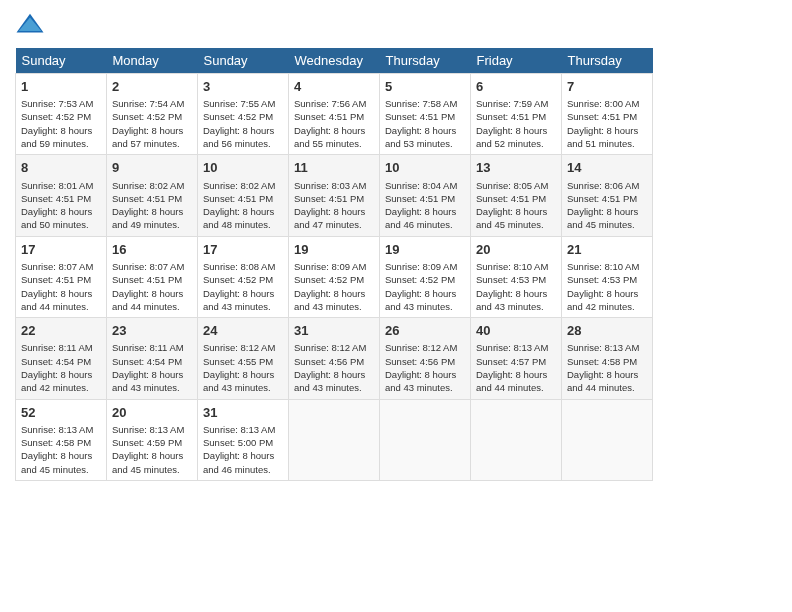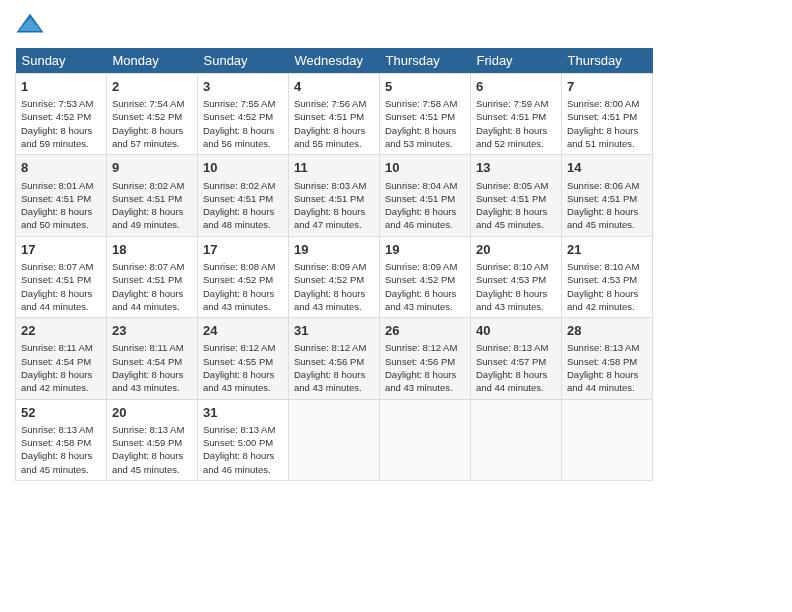--- a/index.html
+++ b/index.html
@@ -145,21 +145,21 @@
           <td><span class="day-num">8</span>Sunrise: 8:01 AM<br>Sunset: 4:51 PM<br>Daylight: 8 hours and 50 minutes.</td>
           <td><span class="day-num">9</span>Sunrise: 8:02 AM<br>Sunset: 4:51 PM<br>Daylight: 8 hours and 49 minutes.</td>
           <td><span class="day-num">10</span>Sunrise: 8:02 AM<br>Sunset: 4:51 PM<br>Daylight: 8 hours and 48 minutes.</td>
           <td><span class="day-num">11</span>Sunrise: 8:03 AM<br>Sunset: 4:51 PM<br>Daylight: 8 hours and 47 minutes.</td>
           <td><span class="day-num">10</span>Sunrise: 8:04 AM<br>Sunset: 4:51 PM<br>Daylight: 8 hours and 46 minutes.</td>
           <td><span class="day-num">13</span>Sunrise: 8:05 AM<br>Sunset: 4:51 PM<br>Daylight: 8 hours and 45 minutes.</td>
           <td><span class="day-num">14</span>Sunrise: 8:06 AM<br>Sunset: 4:51 PM<br>Daylight: 8 hours and 45 minutes.</td>
         </tr>
         <tr class="week-row">
           <td><span class="day-num">17</span>Sunrise: 8:07 AM<br>Sunset: 4:51 PM<br>Daylight: 8 hours and 44 minutes.</td>
-          <td><span class="day-num">18</span>Sunrise: 8:07 AM<br>Sunset: 4:51 PM<br>Daylight: 8 hours and 44 minutes.</td>
+          <td><span class="day-num">16</span>Sunrise: 8:07 AM<br>Sunset: 4:51 PM<br>Daylight: 8 hours and 44 minutes.</td>
           <td><span class="day-num">17</span>Sunrise: 8:08 AM<br>Sunset: 4:52 PM<br>Daylight: 8 hours and 43 minutes.</td>
           <td><span class="day-num">19</span>Sunrise: 8:09 AM<br>Sunset: 4:52 PM<br>Daylight: 8 hours and 43 minutes.</td>
           <td><span class="day-num">19</span>Sunrise: 8:09 AM<br>Sunset: 4:52 PM<br>Daylight: 8 hours and 43 minutes.</td>
           <td><span class="day-num">20</span>Sunrise: 8:10 AM<br>Sunset: 4:53 PM<br>Daylight: 8 hours and 43 minutes.</td>
           <td><span class="day-num">21</span>Sunrise: 8:10 AM<br>Sunset: 4:53 PM<br>Daylight: 8 hours and 42 minutes.</td>
         </tr>
         <tr class="week-row">
           <td><span class="day-num">22</span>Sunrise: 8:11 AM<br>Sunset: 4:54 PM<br>Daylight: 8 hours and 42 minutes.</td>
           <td><span class="day-num">23</span>Sunrise: 8:11 AM<br>Sunset: 4:54 PM<br>Daylight: 8 hours and 43 minutes.</td>
           <td><span class="day-num">24</span>Sunrise: 8:12 AM<br>Sunset: 4:55 PM<br>Daylight: 8 hours and 43 minutes.</td>

